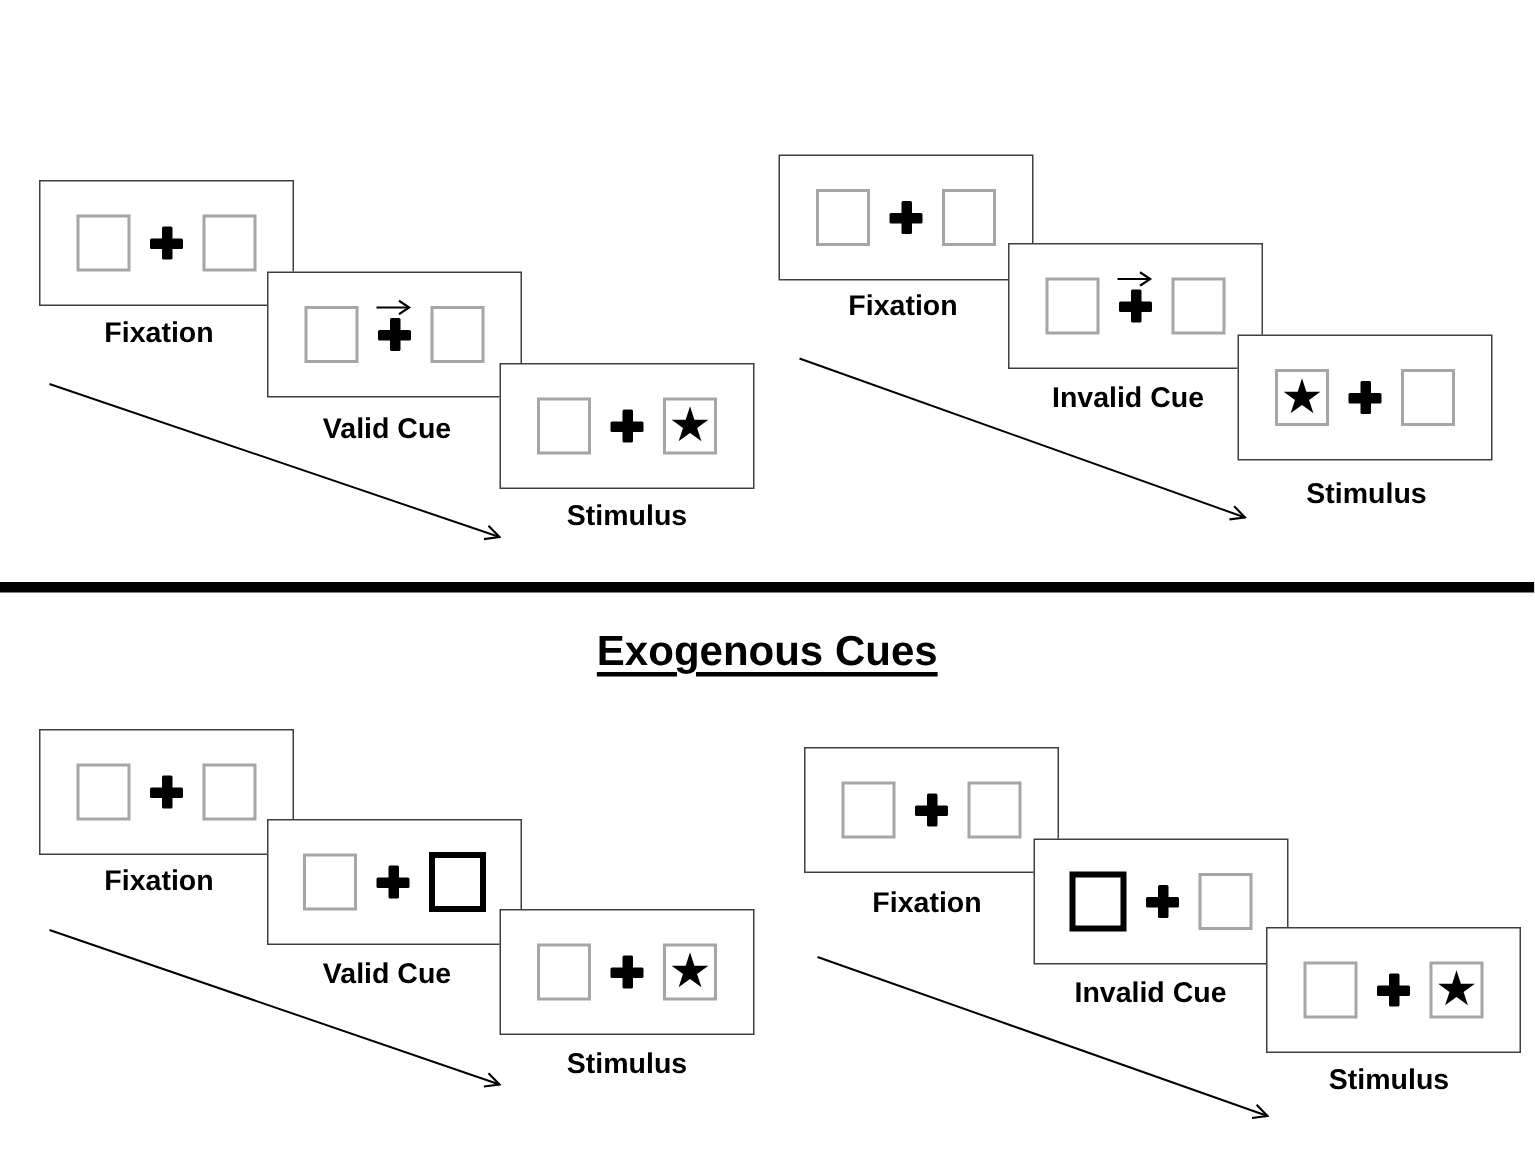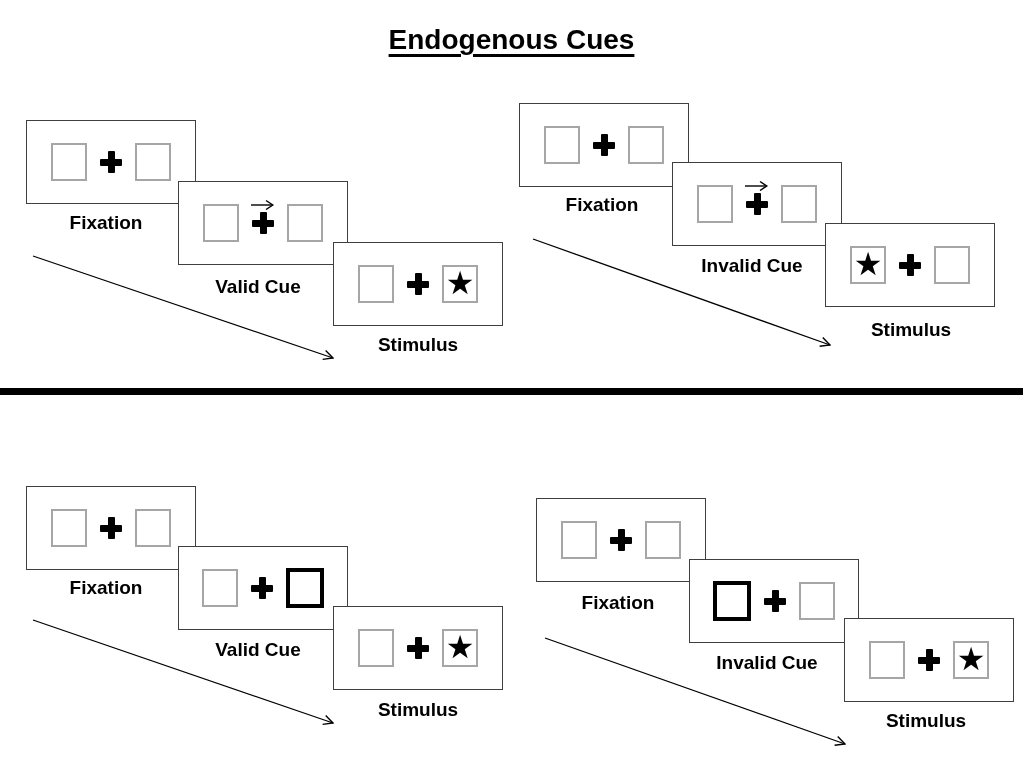--- a/index.html
+++ b/index.html
@@ -44,21 +44,20 @@
     font-size:19px; line-height:22px; font-weight:bold; white-space:nowrap;
   }
 
   .timeline-arrow { position:absolute; }
 </style>
 </head>
 <body>
 
 <div id="page">
 
-  <div class="title" id="title-endo">Endogenous Cues</div>
 
   <div class="card" style="left:26px; top:120px;">
     <div class="box"></div>
     <div class="plus-wrap">
         <div class="plus"></div>
       </div>
     <div class="box"></div>
   </div>
   <div class="step-label" style="left:106px; top:212px;">Fixation</div>
 
@@ -132,20 +131,21 @@
     <defs>
       <marker id="ah2" viewBox="0 0 10 10" refX="9" refY="5" markerWidth="9" markerHeight="9" orient="auto">
         <path d="M1,1 L9,5 L1,9" fill="none" stroke="#000" stroke-width="1.2"></path>
       </marker>
     </defs>
     <line x1="5" y1="6" x2="302" y2="112" stroke="#000" stroke-width="1.3" marker-end="url(#ah2)"></line>
   </svg>
 
   <div class="divider"></div>
 
+  <div class="title" id="title-exo">Exogenous Cues</div>
 
   <div class="card" style="left:26px; top:486px;">
     <div class="box"></div>
     <div class="plus-wrap">
         <div class="plus"></div>
       </div>
     <div class="box"></div>
   </div>
   <div class="step-label" style="left:106px; top:577px;">Fixation</div>
 

